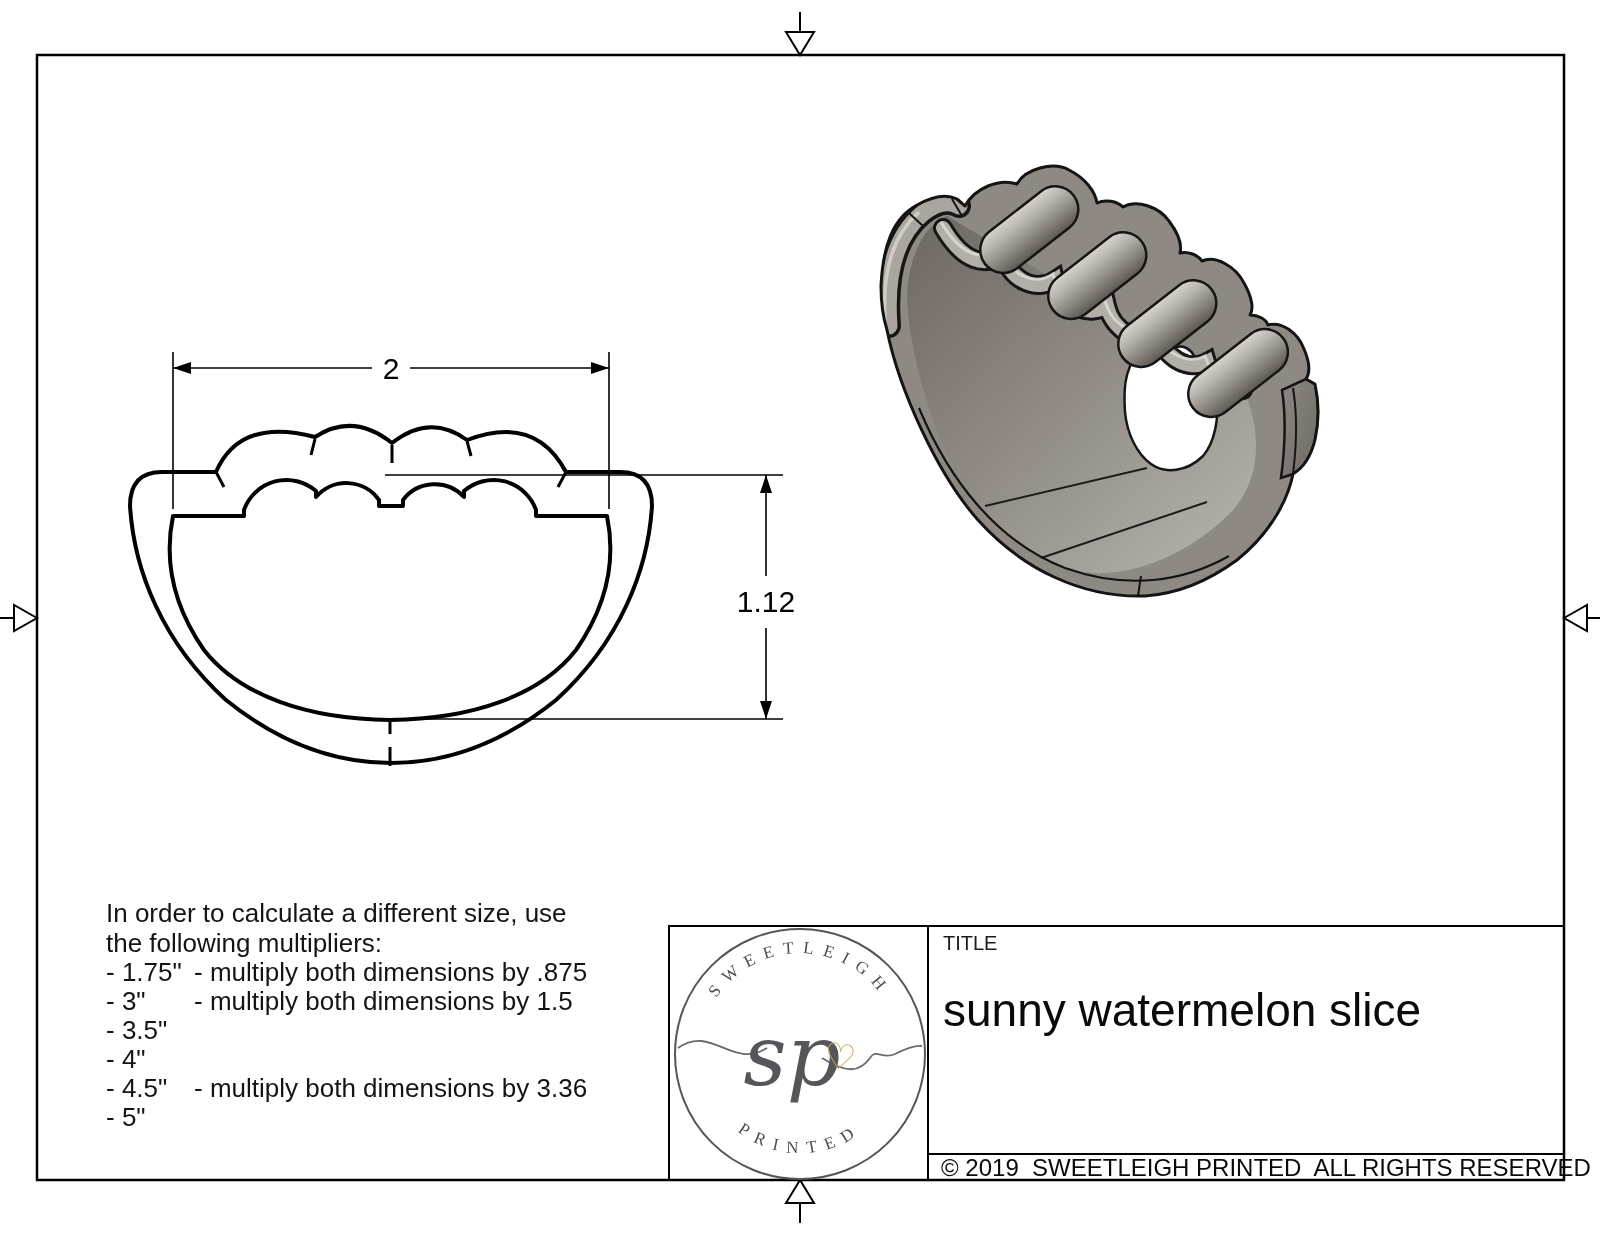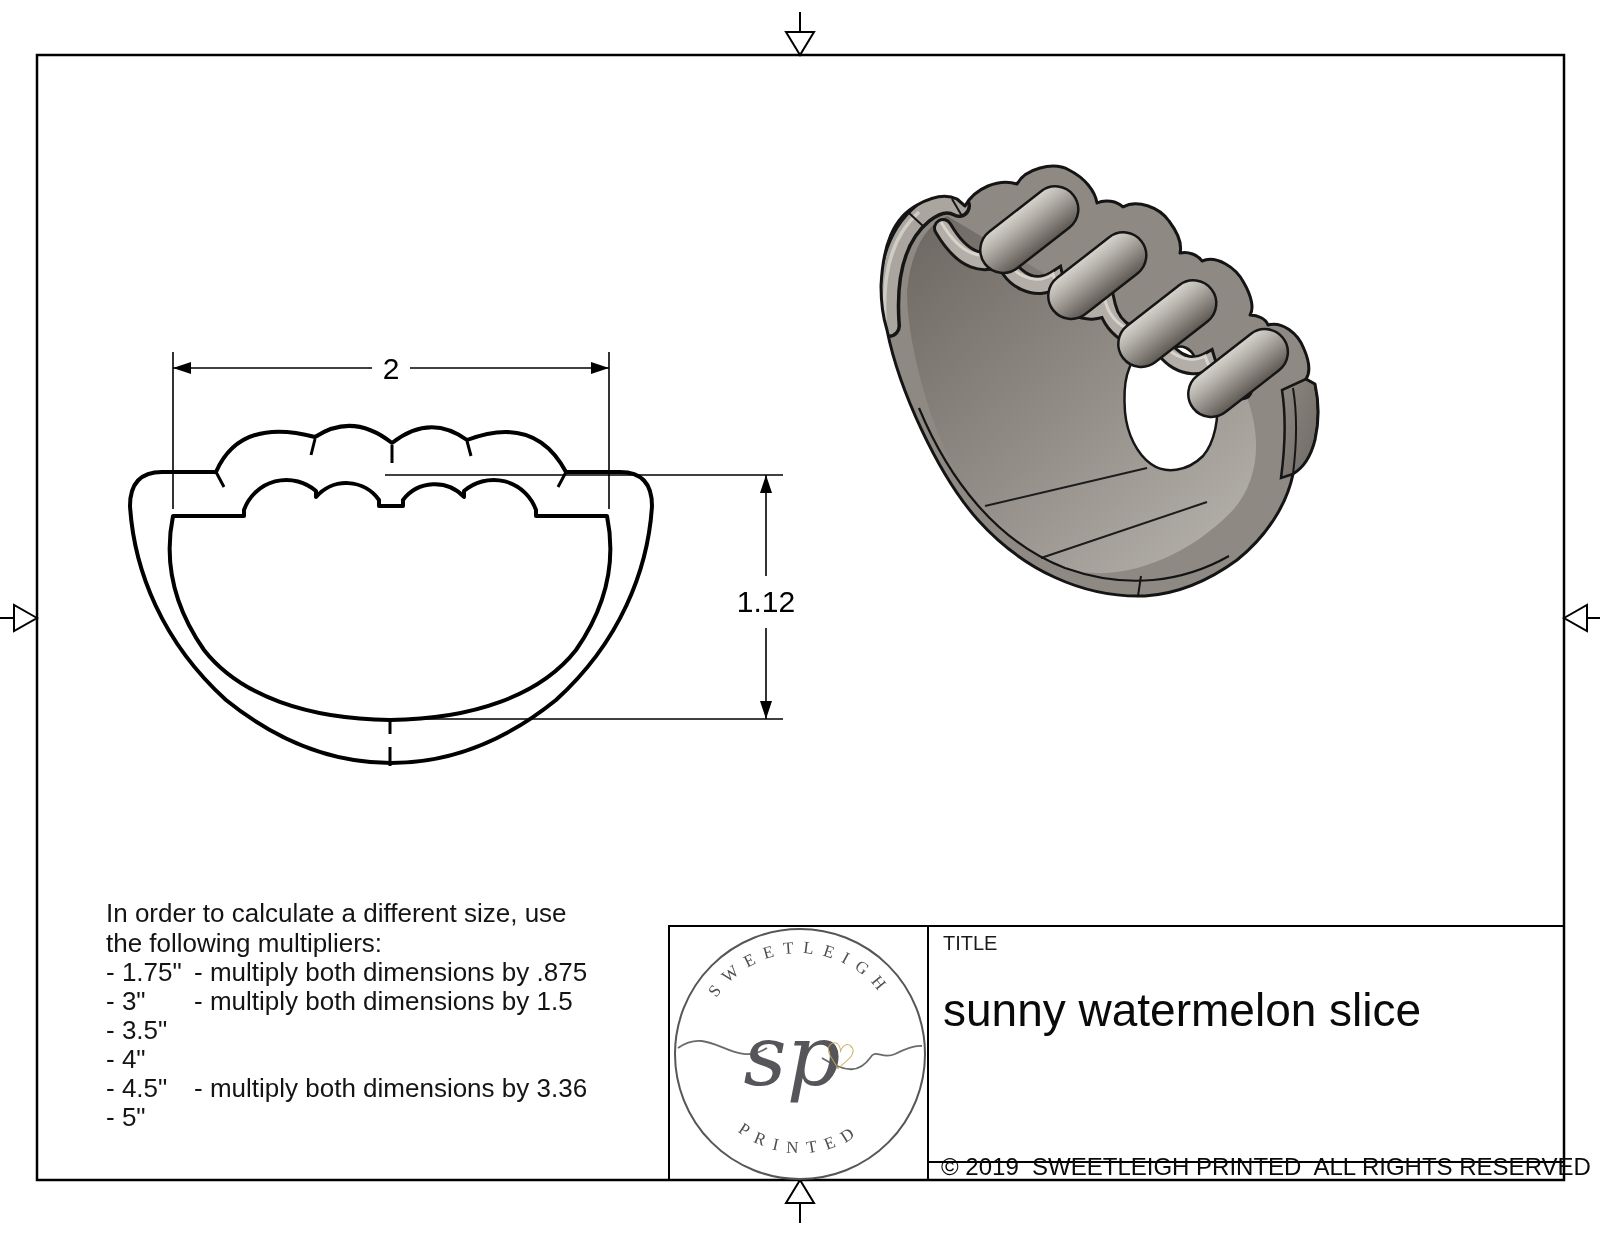--- a/index.html
+++ b/index.html
@@ -14,22 +14,22 @@
   .note .mrow{display:flex;line-height:29px;}
   .note .msize{width:88px;flex:0 0 88px;}
 
   
   .title-block{left:668px;top:925px;width:897px;height:256px;box-sizing:border-box;
                border-top:2px solid #000;border-left:2px solid #000;display:flex;}
   .logo-cell{width:259px;flex:0 0 259px;border-right:2px solid #000;position:relative;box-sizing:border-box;}
   .info-cell{flex:1;position:relative;}
   .title-label{position:absolute;left:14px;top:5px;font-size:20px;color:#1a1a1a;}
   .product-title{position:absolute;left:14px;top:28px;font-size:46px;color:#0a0a0a;white-space:nowrap;margin-top:28px;}
-  .copyright-row{position:absolute;left:0;right:0;bottom:0;height:20px;border-top:2px solid #000;
-                 display:flex;align-items:flex-end;padding-left:12px;box-sizing:border-box;}
+  .copyright-row{position:absolute;left:0;right:0;bottom:0;height:28px;border-top:2px solid #000;
+                 display:flex;align-items:center;padding-left:12px;box-sizing:border-box;}
   .copyright-text{font-size:24px;color:#0a0a0a;white-space:pre;}
 </style>
 </head>
 <body>
 
 <div id="page">
 
   <svg class="abs" style="left:0;top:0" width="1600" height="1236" viewBox="0 0 1600 1236">
 
     <rect x="37" y="55" width="1527" height="1125" fill="none" stroke="#000" stroke-width="2.5"></rect>

